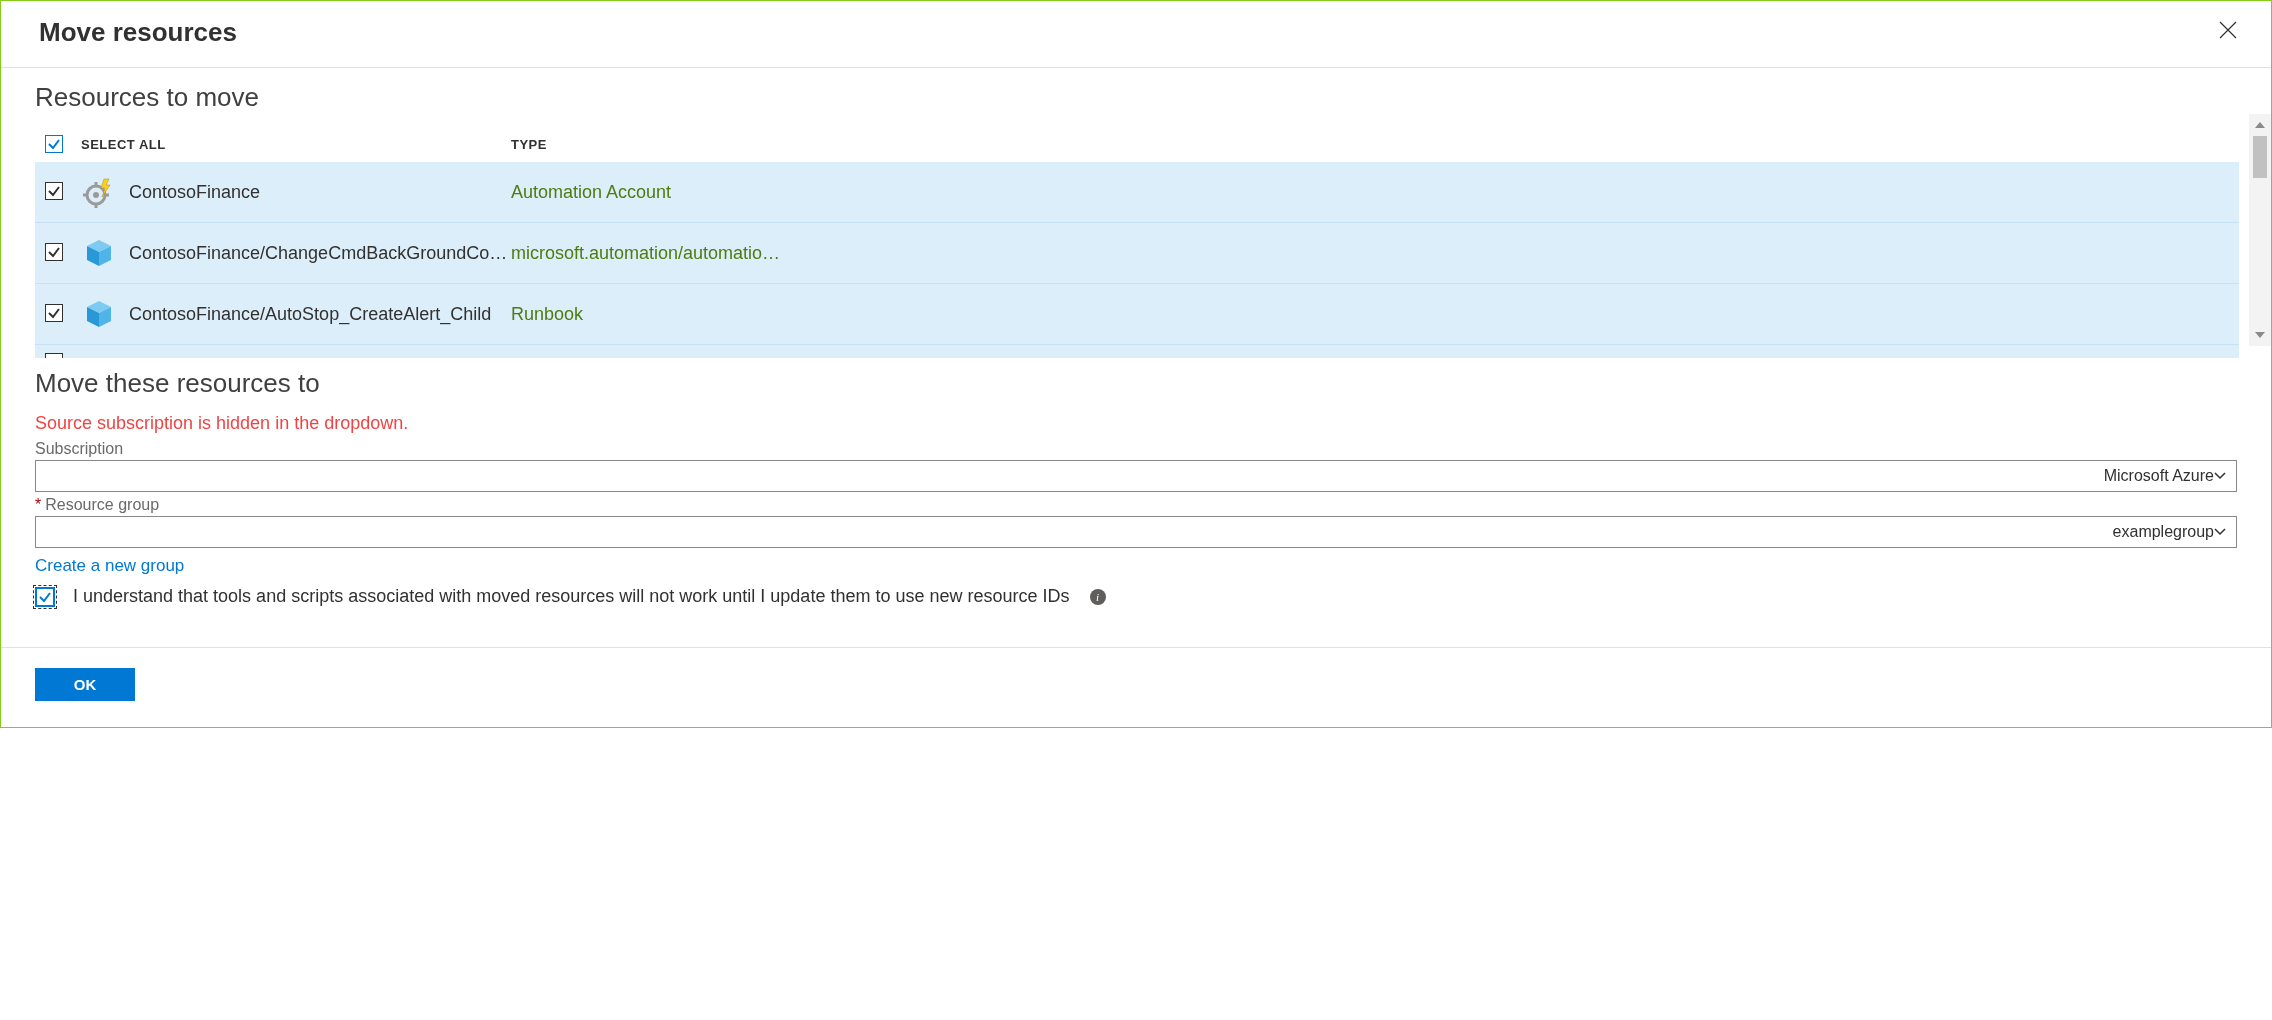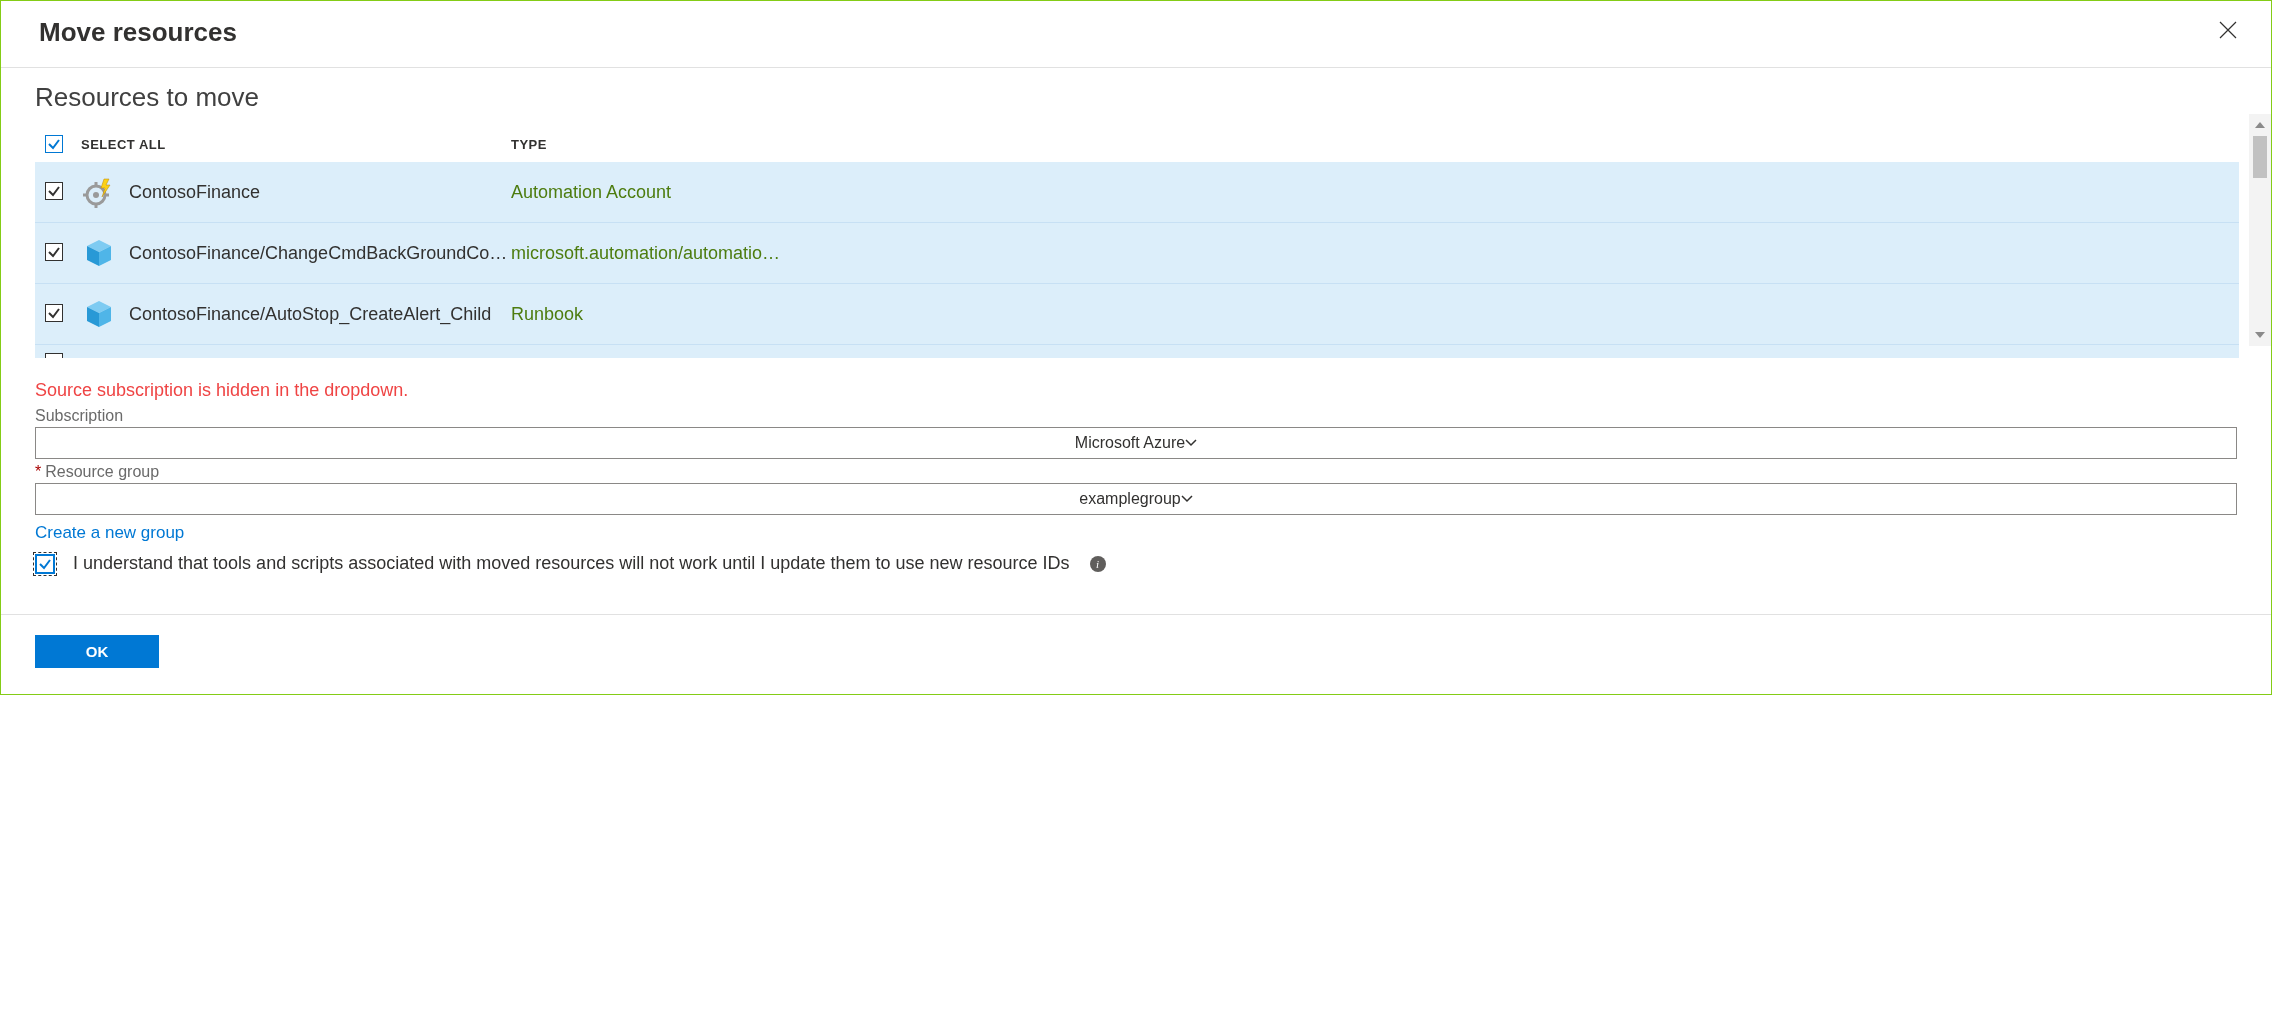--- a/index.html
+++ b/index.html
@@ -164,21 +164,21 @@
   .req {
     color: #a80000;
     margin-right: 4px;
   }
   .dropdown {
     width: 100%;
     border: 1px solid #8a8886;
     height: 32px;
     display: flex;
     align-items: center;
-    justify-content: center;
+    justify-content: flex-end;
     padding: 0 10px;
     cursor: pointer;
     font-size: 16px;
     color: #323130;
   }
   .chev {
     font-size: 12px;
     color: #323130;
   }
   .link-row {
@@ -226,21 +226,21 @@
   .footer {
     border-top: 1px solid #e1e1e1;
     padding: 20px 34px 26px;
     margin-top: 40px;
   }
   .ok-btn {
     background: #0078d4;
     color: #fff;
     border: none;
     padding: 8px 0;
-    width: 124px;
+    width: 100px;
     font-size: 15px;
     font-weight: 600;
     cursor: pointer;
   }
 </style>
 </head>
 <body>
 
 <div class="panel">
 
@@ -371,20 +371,21 @@
       <div class="scroll-fill"></div>
       <div class="scroll-arrow">
         <svg width="10" height="6" viewBox="0 0 10 6">
             <path d="M0 0 L5 6 L10 0 Z" fill="#8a8a8a"></path>
           </svg>
       </div>
     </div>
   </div>
 
   <div class="lower">
+    <div class="section-heading">Move these resources to</div>
     <div class="hint">Source subscription is hidden in the dropdown.</div>
 
     <div class="field-label">Subscription</div>
     <div class="dropdown">
       <span>Microsoft Azure</span>
       <span class="chev">
         <svg width="12" height="8" viewBox="0 0 12 8">
             <path d="M1 1 L6 6 L11 1" stroke="#323130" stroke-width="1.5" fill="none"></path>
           </svg>
       </span>

